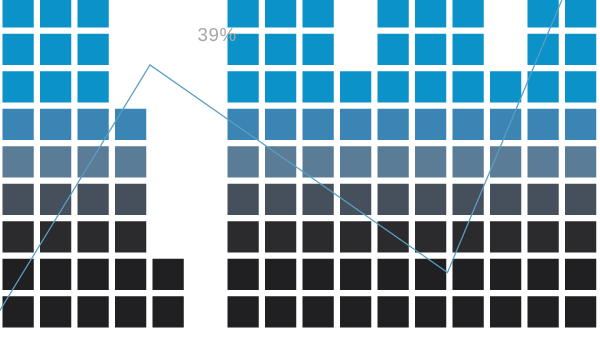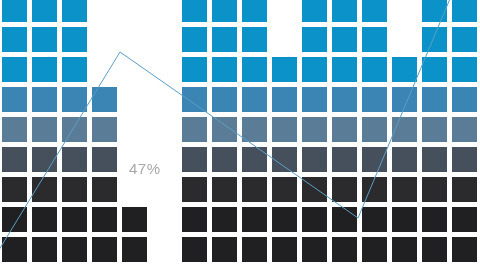--- a/index.html
+++ b/index.html
@@ -163,15 +163,15 @@
       <div class="cell" style="left: 362px; top: 237px; background: rgb(32, 31, 33);"></div>
       <div class="cell" style="left: 392px; top: 237px; background: rgb(32, 31, 33);"></div>
       <div class="cell" style="left: 422px; top: 237px; background: rgb(32, 31, 33);"></div>
       <div class="cell" style="left: 452px; top: 237px; background: rgb(32, 31, 33);"></div>
     </div>
 
   <svg id="linelayer" viewBox="0 0 480 270">
     <polyline id="trendpath" fill="none" stroke-linejoin="miter" stroke-linecap="butt" points="-6,258 120,52 358,218 452,-6" stroke="#5a9ec4" stroke-width="1"></polyline>
   </svg>
 
-  <div class="pct-label" id="label-47" style="left: 129px; top: 160px; color: rgb(168, 168, 168);">47%</div>
+  <div class="pct-label" id="label-39" style="left: 158px; top: 20px; color: rgb(168, 168, 168);">39%</div>
 
 </div>
 
 </body></html>

